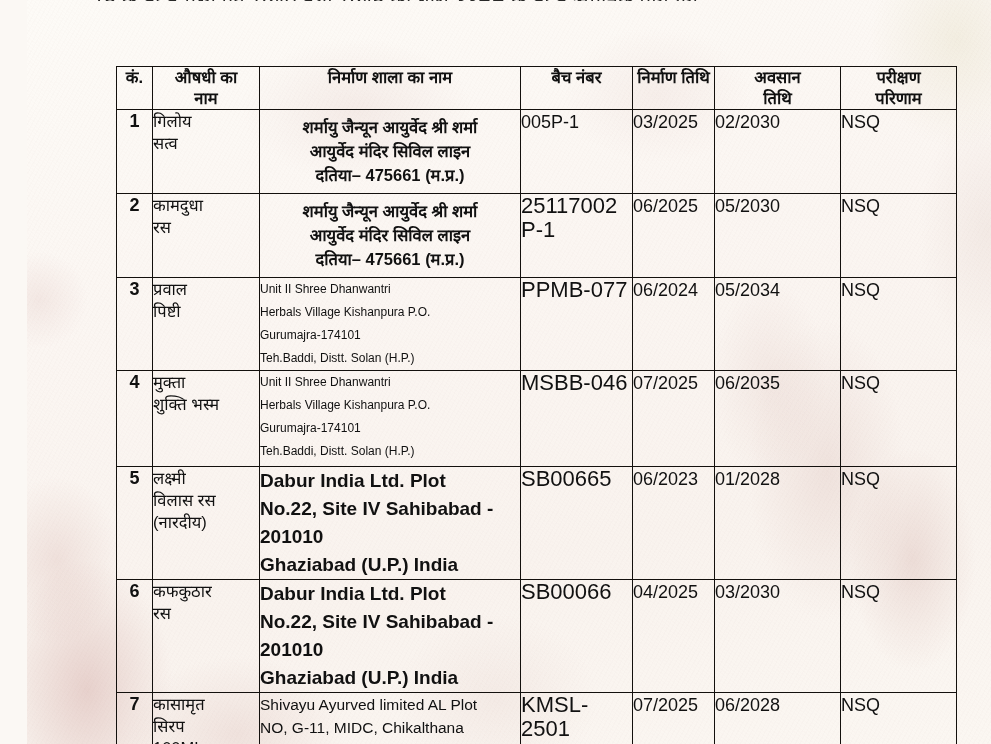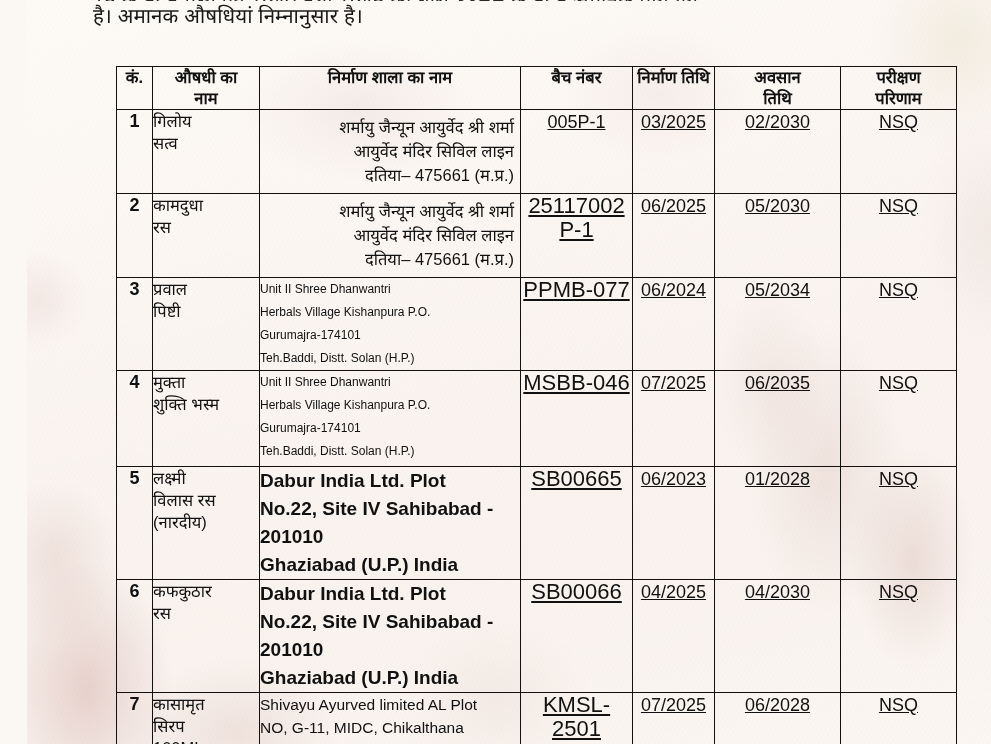--- a/index.html
+++ b/index.html
@@ -118,61 +118,60 @@
     font-size: 16.5px;
     line-height: 22px;
     padding: 6px 4px 6px 4px;
   }
   td.mfr {
     font-size: 12px;
     line-height: 23px;
     padding: 6px 6px 6px 8px;
   }
   td.mfr.hindi {
-    text-align: right;
+    text-align: center;
     font-size: 16.5px;
     line-height: 24px;
     padding: 5px 6px 6px 6px;
+    font-weight: bold;
   }
   td.mfr.large {
     font-size: 19px;
     line-height: 28px;
     font-weight: bold;
   }
   td.mfr.small {
     font-size: 15.5px;
     line-height: 23px;
   }
   td.ctr {
-    text-align: center;
+    text-align: left;
     font-size: 18px;
     line-height: 24px;
     padding-top: 6px;
-    text-decoration: underline;
   }
   td.ctr.sm {
     font-size: 22px;
   }
   .lineblk { display: block; }
 
   
   #tbl-wrap, #top-text {
     text-rendering: optimizeLegibility;
     filter: contrast(1.02);
   }
 </style>
 </head>
 <body>
 
 <div id="page">
   <div id="grain"></div>
 
   <div id="top-text">
     <div class="para-line clipped">15 के तहत मध्य एवं 1940 तथा 1945 की धारा 33EE के तहत अमानक पाये गये</div>
-    <div class="para-line">है। अमानक औषधियां निम्नानुसार है।</div>
   </div>
 
   <div id="tbl-wrap">
     <table class="doc-table">
       <colgroup>
         <col class="c-sn">
           <col class="c-name">
           <col class="c-mfr">
           <col class="c-batch">
         <col class="c-mfg">
@@ -318,21 +317,21 @@
           <td class="mfr large">
             <span class="lineblk">Dabur India Ltd. Plot</span>
             <span class="lineblk">No.22, Site IV Sahibabad -</span>
             <span class="lineblk">201010</span>
             <span class="lineblk">Ghaziabad (U.P.) India</span>
           </td>
           <td class="ctr sm">
             <span class="lineblk">SB00066</span>
           </td>
           <td class="ctr">04/2025</td>
-          <td class="ctr">04/2030</td>
+          <td class="ctr">03/2030</td>
           <td class="ctr">NSQ</td>
         </tr>
 
         <tr style="height:76px">
           <td class="sn">7</td>
           <td class="dname">
             <span class="lineblk">कासामृत</span>
             <span class="lineblk">सिरप</span>
             <span class="lineblk">100ML</span>
           </td>

